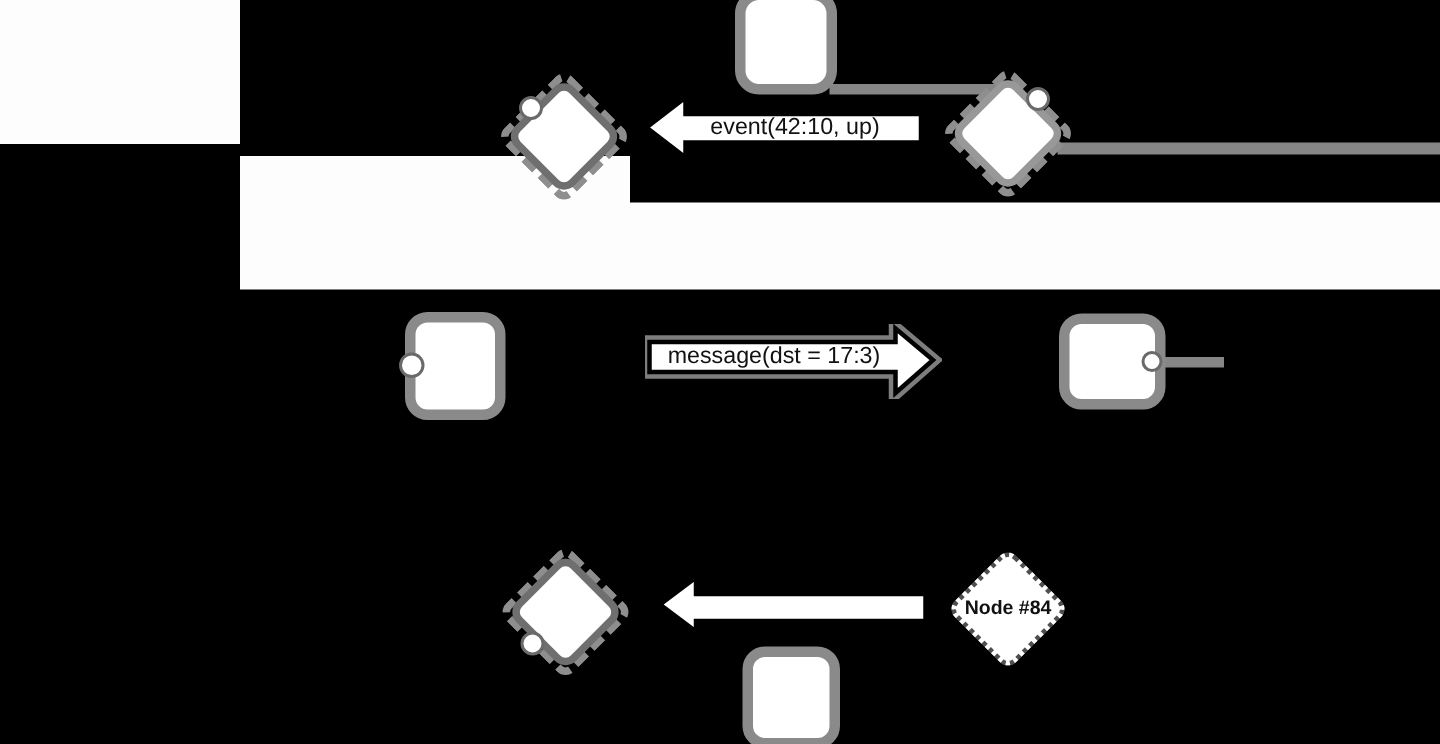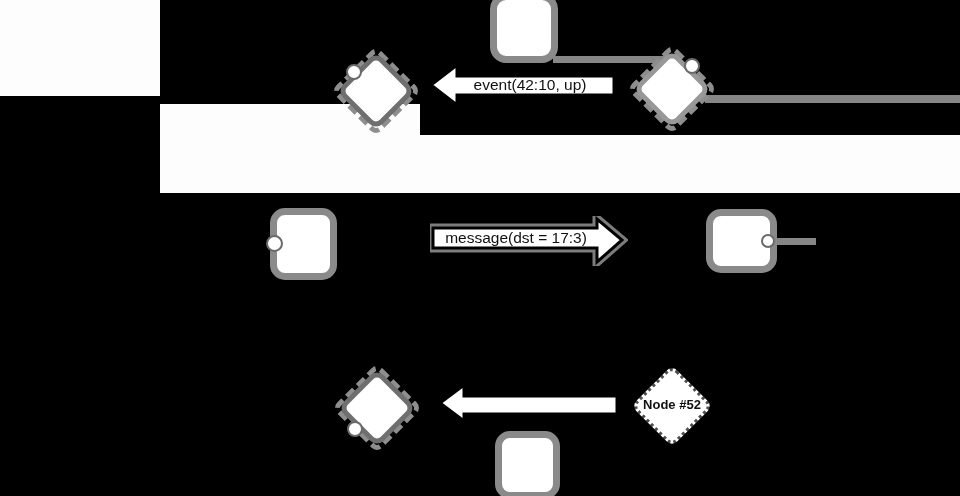--- a/index.html
+++ b/index.html
@@ -63,21 +63,21 @@
       <polygon points="3,12 167,12 167,3 192,24 167,46 167,32 3,32" fill="#ffffff" stroke="#000000" stroke-width="3" stroke-linejoin="miter"></polygon>
     </svg>
     <div class="lbl" style="left:2px;top:-3px;right:28px;height:50px;">message(dst = 17:3)</div>
   </div>
 
   <div class="diamond d-dash" style="left:345px;top:376px;"></div>
   <div class="diamond d-solid" style="left:349px;top:380px;"></div>
   <div class="circle" style="left:347px;top:421px;width:16px;height:16px;"></div>
 
   <div class="diamond d-dot" style="left:643px;top:377px;"></div>
-  <div class="node-lbl" style="left:627px;top:394px;width:90px;height:20px;">Node #52</div>
+  <div class="node-lbl" style="left:627px;top:394px;width:90px;height:20px;">Node #84</div>
 
   <div class="arrow" style="left:436px;top:384px;width:184px;height:40px;">
     <svg width="184" height="40" viewBox="0 0 184 40">
       <polygon points="4,19 28,1 28,12 181,12 181,30 28,30 28,37" fill="#ffffff" stroke="#000000" stroke-width="3" stroke-linejoin="miter"></polygon>
     </svg>
   </div>
 
   <div class="sq" style="left:495px;top:431px;width:65px;height:68px;"></div>
 
 </div>

